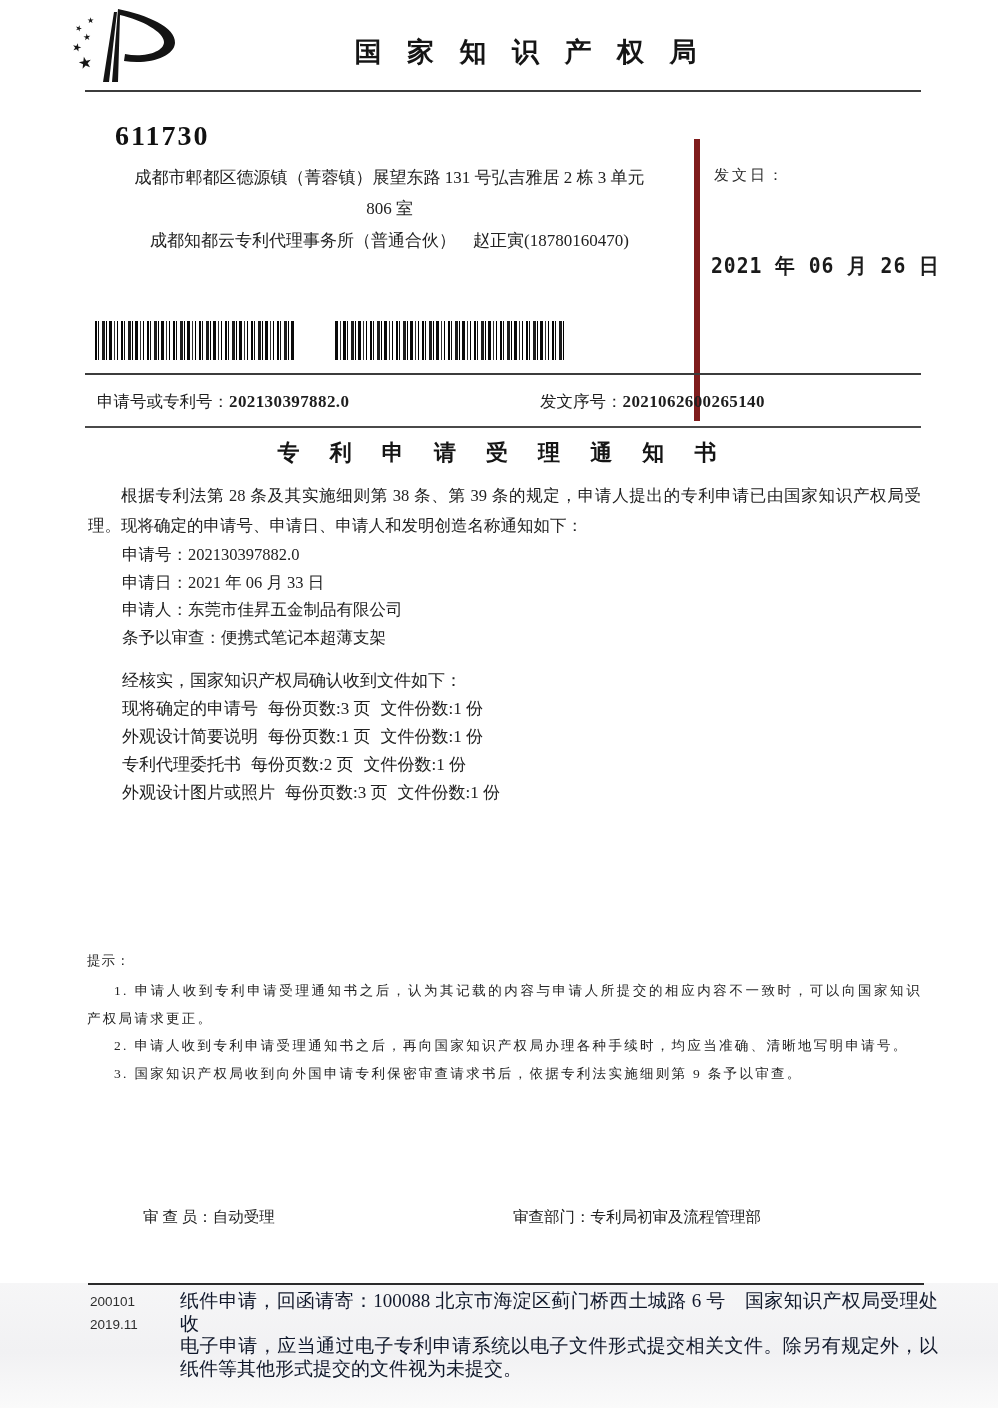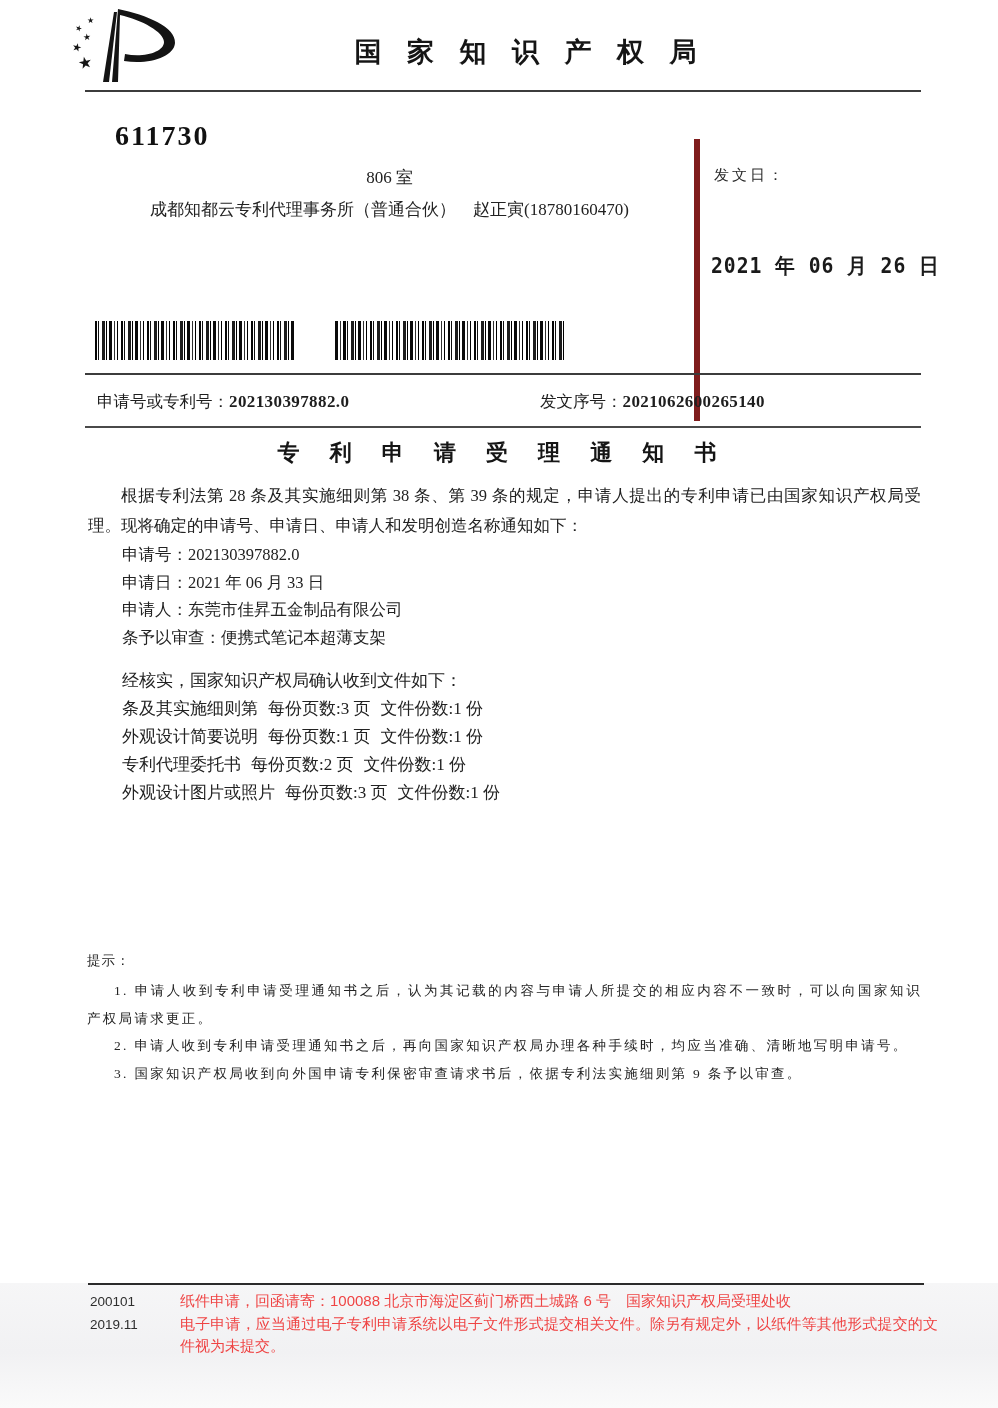--- a/index.html
+++ b/index.html
@@ -97,22 +97,22 @@
     position:absolute;left:0;top:1283px;width:998px;height:125px;
     background:linear-gradient(180deg,#f6f6f7 0%,#f1f1f3 55%,#fafafa 100%);
   }
   .foot-codes{
     position:absolute;left:90px;top:1291px;
     font-family:"Liberation Sans","DejaVu Sans",sans-serif;
     font-size:13.5px;line-height:22.5px;color:#2e2e2e;
   }
   .foot-text{
     position:absolute;left:180px;top:1290px;width:758px;
-    font-family:Liberation Sans, sans-serif;
-    font-size:15px;line-height:22.5px;color:#ef4444;text-align:justify;
+    font-family:Liberation Serif, serif;
+    font-size:19px;line-height:22.5px;color:#0f172a;text-align:justify;
   }
 </style>
 </head>
 <body>
 
 <div class="page">
 
   <div class="logo">
     <span class="star" style="left:16px;top:49px;font-size:16px;transform:rotate(-12deg);">★</span>
     <span class="star" style="left:10px;top:36px;font-size:11px;transform:rotate(14deg);">★</span>
@@ -124,20 +124,21 @@
       <path d="M17,76 L23,3 C52,9 81,21 80,37 C79,51 54,59 29,55 L30,48 C49,52 69,46 69,36 C69,26 47,14 25,9 L23,76 Z" fill="#141414"></path>
     </svg>
   </div>
 
   <div class="agency-title">国 家 知 识 产 权 局</div>
 
   <div class="rule rule-top"></div>
 
   <div class="mail-block">
     <div class="postal">611730</div>
+    <div class="addr1">成都市郫都区德源镇（菁蓉镇）展望东路 131 号弘吉雅居 2 栋 3 单元</div>
     <div class="addr2">806 室</div>
     <div class="agent">成都知都云专利代理事务所（普通合伙）　赵正寅(18780160470)</div>
   </div>
 
   <div class="issue-box">
     <div class="issue-label">发文日：</div>
     <div class="issue-date">2021 年 06 月 26 日</div>
   </div>
 
   <div class="barcode barcode-1"></div>
@@ -163,40 +164,48 @@
   <div class="fields">
     <div><span>申请号：</span><span>202130397882.0</span></div>
     <div><span>申请日：</span><span>2021 年 06 月 33 日</span></div>
     <div><span>申请人：</span><span>东莞市佳昇五金制品有限公司</span></div>
     <div><span>条予以审查：</span><span>便携式笔记本超薄支架</span></div>
   </div>
 
   <div class="received">
     <div>经核实，国家知识产权局确认收到文件如下：</div>
     <div class="doc-line">
-      <span class="seg">条及其实施细则第</span><span class="seg">每份页数:3 页</span><span class="seg">文件份数:1 份</span>
+      <span class="seg">现将确定的申请号</span><span class="seg">每份页数:3 页</span><span class="seg">文件份数:1 份</span>
     </div>
     <div class="doc-line">
       <span class="seg">外观设计简要说明</span><span class="seg">每份页数:1 页</span><span class="seg">文件份数:1 份</span>
     </div>
     <div class="doc-line">
       <span class="seg">专利代理委托书</span><span class="seg">每份页数:2 页</span><span class="seg">文件份数:1 份</span>
     </div>
     <div class="doc-line">
       <span class="seg">外观设计图片或照片</span><span class="seg">每份页数:3 页</span><span class="seg">文件份数:1 份</span>
     </div>
   </div>
 
   <div class="tips">
     <div class="tips-label">提示：</div>
     <div class="tip">1. 申请人收到专利申请受理通知书之后，认为其记载的内容与申请人所提交的相应内容不一致时，可以向国家知识产权局请求更正。</div>
     <div class="tip">2. 申请人收到专利申请受理通知书之后，再向国家知识产权局办理各种手续时，均应当准确、清晰地写明申请号。</div>
     <div class="tip">3. 国家知识产权局收到向外国申请专利保密审查请求书后，依据专利法实施细则第 9 条予以审查。</div>
   </div>
 
+  <div class="signature">
+    <span class="sig-left">
+      <span>审 查 员：</span><span>自动受理</span>
+    </span>
+    <span class="sig-right">
+      <span>审查部门：</span><span>专利局初审及流程管理部</span>
+    </span>
+  </div>
 
   <div class="foot-shade"></div>
   <div class="rule rule-foot"></div>
   <div class="foot-codes">
     <div>200101</div>
     <div>2019.11</div>
   </div>
   <div class="foot-text">
     <div>纸件申请，回函请寄：100088  北京市海淀区蓟门桥西土城路 6 号　国家知识产权局受理处收</div>
     <div>电子申请，应当通过电子专利申请系统以电子文件形式提交相关文件。除另有规定外，以纸件等其他形式提交的文件视为未提交。</div>

